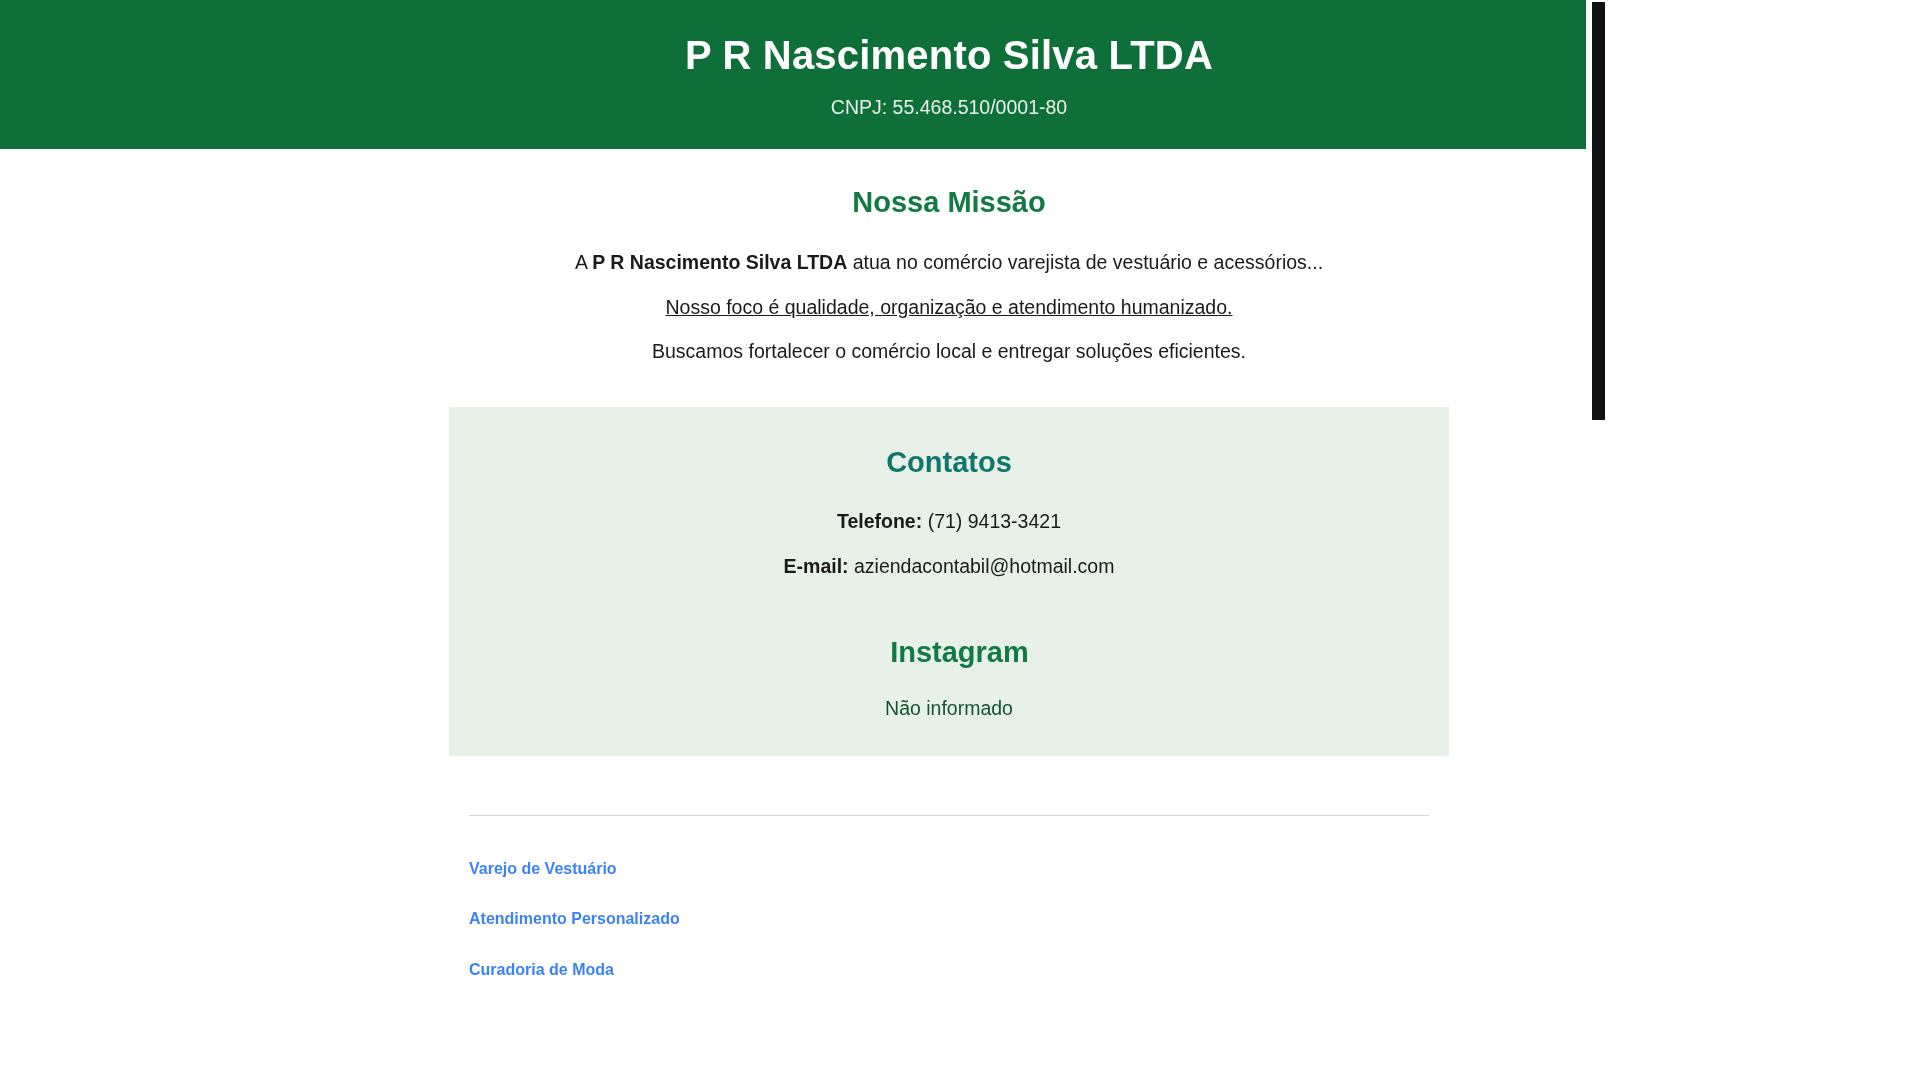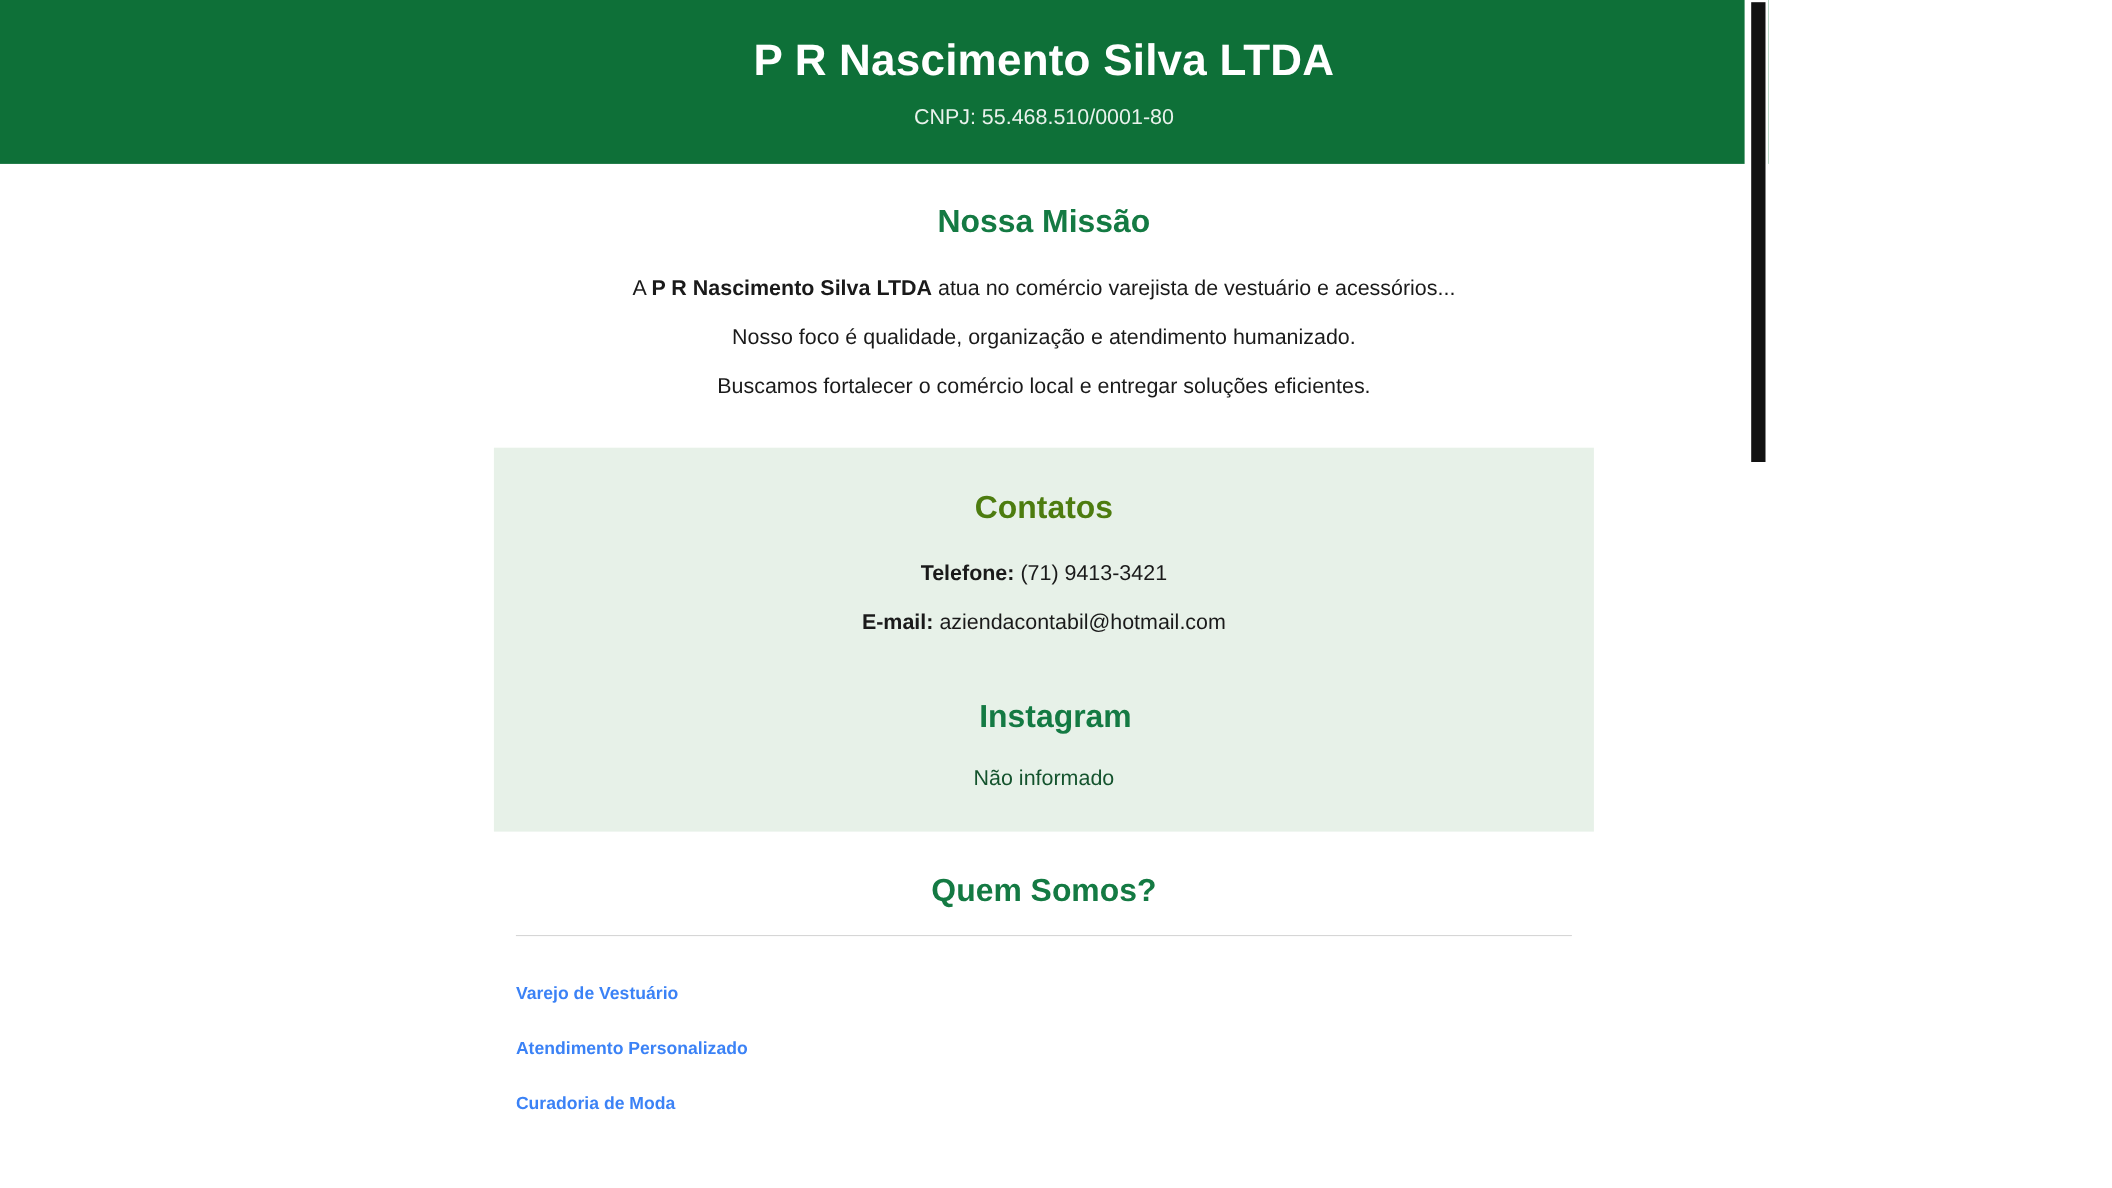--- a/index.html
+++ b/index.html
@@ -71,42 +71,42 @@
     padding: 0;
   }
   .mission-line {
     margin: 0;
     padding: 0;
     font-size: 19.5px;
     line-height: 1.2;
     color: #1a1a1a;
   }
   .mission-line.l1 { margin-top: 31px; }
-  .mission-line.l2 { margin-top: 21px; }
+  .mission-line.l2 { margin-top: 21px; text-decoration: underline; }
   .mission-line.l3 { margin-top: 21px; }
   .mission-line b { font-weight: bold; }
 
   
   .card-wrap {
     padding-top: 44px;
     display: flex;
     justify-content: center;
   }
   .contacts-card {
     width: 1000px;
     background: #e7f1e8;
     padding: 38px 0 36px 0;
     text-align: center;
   }
   .card-heading {
     margin: 0;
     font-size: 29px;
     line-height: 1.2;
     font-weight: bold;
-    color: #4d7c0f;
+    color: #0f766e;
   }
   .contact-line {
     margin: 0;
     font-size: 19.5px;
     line-height: 1.2;
     color: #1a1a1a;
   }
   .contact-line.first { margin-top: 30px; }
   .contact-line.second { margin-top: 21px; }
   .contact-line .label { font-weight: bold; margin-top: 28px; }
@@ -235,21 +235,20 @@
 
         <p class="contact-line second"><span class="label">E-mail:</span><span> aziendacontabil@hotmail.com</span></p>
 
         <h2 class="instagram-heading">Instagram</h2>
 
         <p class="instagram-value">Não informado</p>
       </section>
     </div>
 
     <section class="about">
-      <h2 class="section-heading">Quem Somos?</h2>
 
     </section>
 
     <div class="divider-wrap">
       <hr class="divider">
     </div>
 
     <section class="areas">
 
       <div class="areas-list-wrap">

